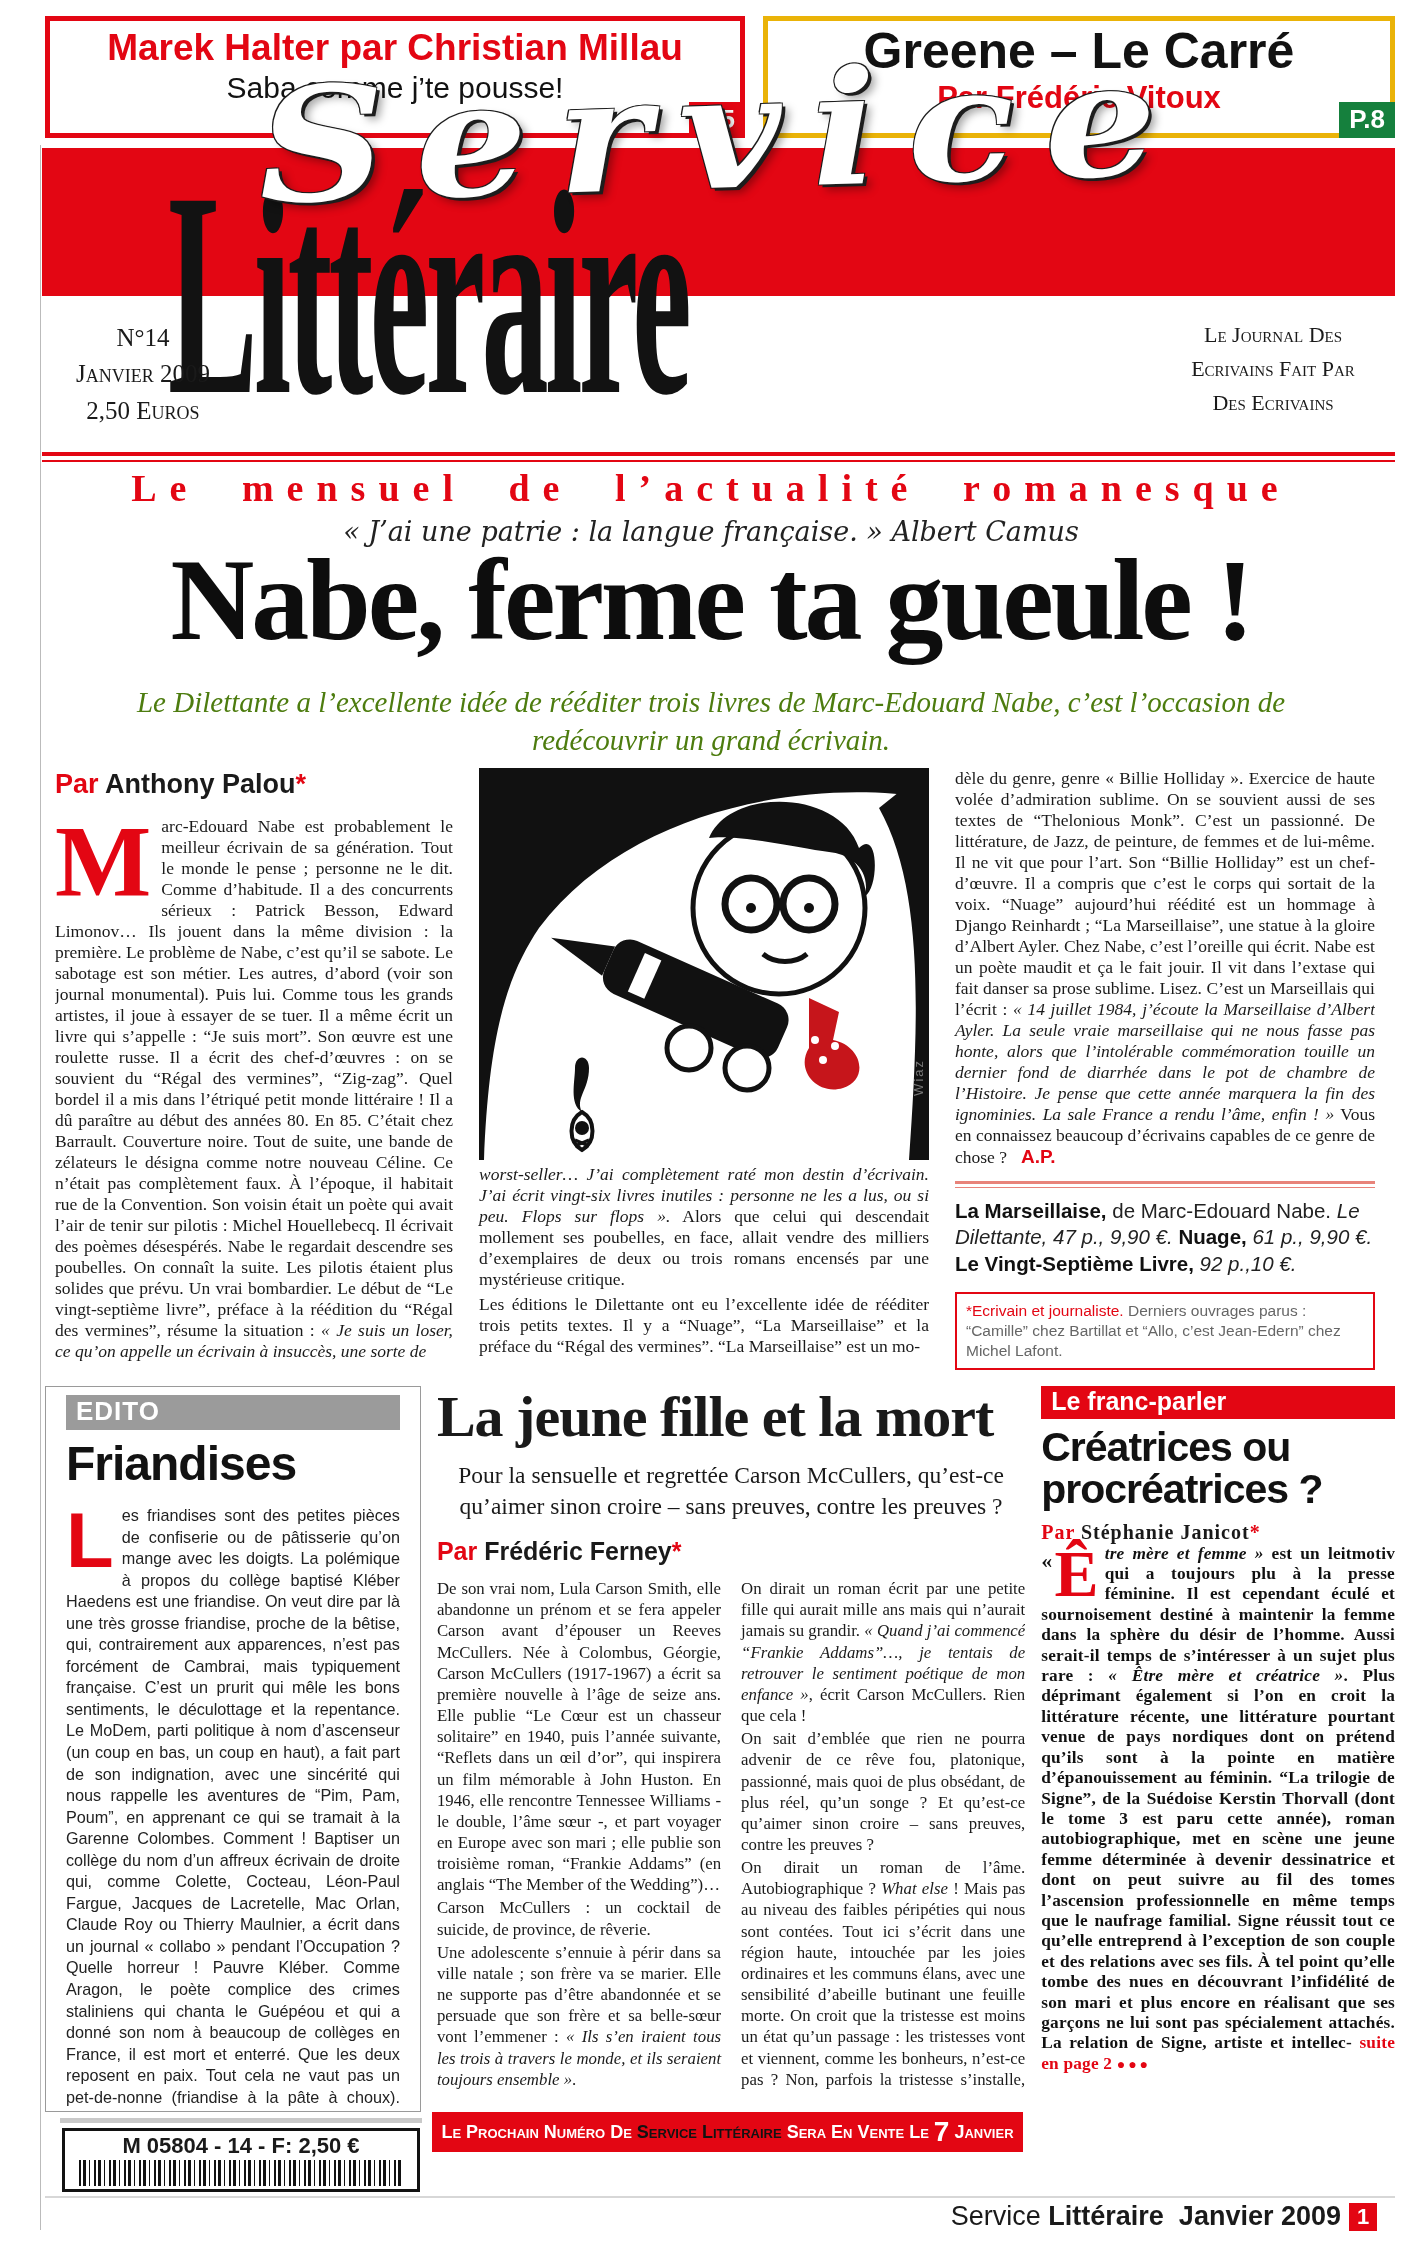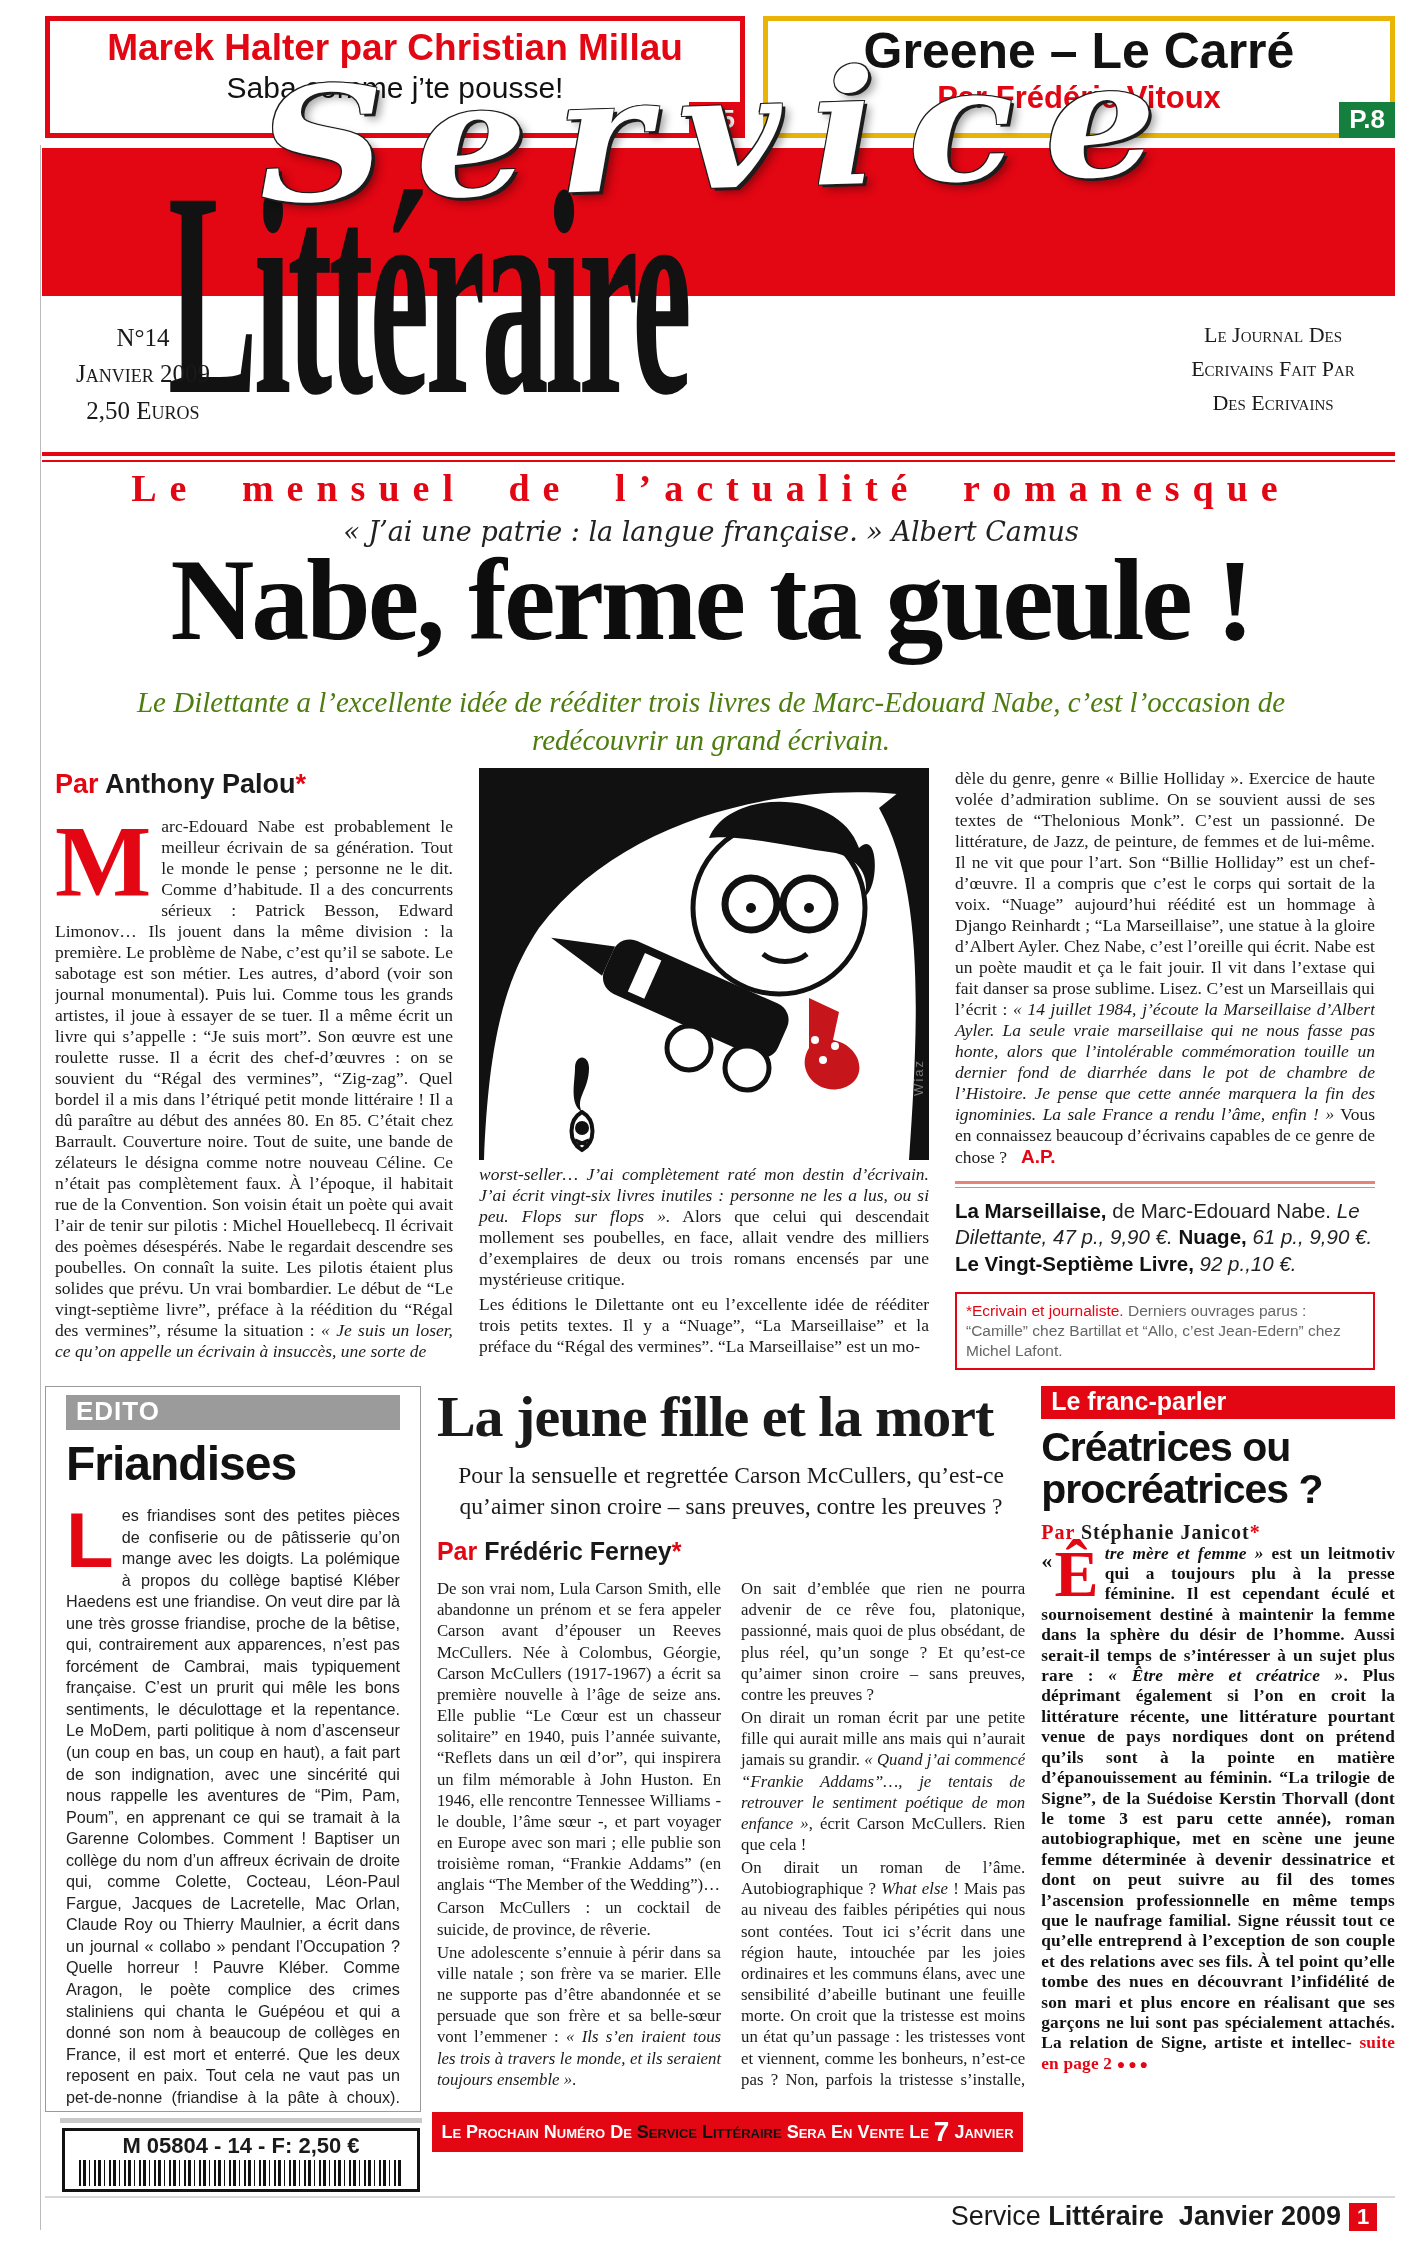--- a/index.html
+++ b/index.html
@@ -226,22 +226,22 @@
       <div class="feature-title">La jeune fille et la mort</div>
       <div class="feature-standfirst">Pour la sensuelle et regrettée Carson McCullers, qu’est-ce qu’aimer sinon croire – sans preuves, contre les preuves ?</div>
       <div class="feature-byline">
         <span class="par" style="color:#e30613;">Par</span>
         <span>Frédéric Ferney</span><span style="color:#e30613;">*</span>
       </div>
       <div class="feature-cols">
         <p>De son vrai nom, Lula Carson Smith, elle abandonne un prénom et se fera appeler Carson avant d’épouser un Reeves McCullers. Née à Colombus, Géorgie, Carson McCullers (1917-1967) a écrit sa première nouvelle à l’âge de seize ans. Elle publie “Le Cœur est un chasseur solitaire” en 1940, puis l’année suivante, “Reflets dans un œil d’or”, qui inspirera un film mémorable à John Huston. En 1946, elle rencontre Tennessee Williams - le double, l’âme sœur -, et part voyager en Europe avec son mari ; elle publie son troisième roman, “Frankie Addams” (en anglais “The Member of the Wedding”)…</p>
         <p>Carson McCullers : un cocktail de suicide, de province, de rêverie.</p>
         <p><span>Une adolescente s’ennuie à périr dans sa ville natale ; son frère va se marier. Elle ne supporte pas d’être abandonnée et se persuade que son frère et sa belle-sœur vont l’emmener : </span><span class="ital">« Ils s’en iraient tous les trois à travers le monde, et ils seraient toujours ensemble »</span><span>.</span></p>
+        <p><span>On dirait un roman écrit par une petite fille qui aurait mille ans mais qui n’aurait jamais su grandir. </span><span class="ital">« Quand j’ai commencé “Frankie Addams”…, je tentais de retrouver le sentiment poétique de mon enfance »</span><span>, écrit Carson McCullers. Rien que cela !</span></p>
         <p>On sait d’emblée que rien ne pourra advenir de ce rêve fou, platonique, passionné, mais quoi de plus obsédant, de plus réel, qu’un songe ? Et qu’est-ce qu’aimer sinon croire – sans preuves, contre les preuves ?</p>
-        <p><span>On dirait un roman écrit par une petite fille qui aurait mille ans mais qui n’aurait jamais su grandir. </span><span class="ital">« Quand j’ai commencé “Frankie Addams”…, je tentais de retrouver le sentiment poétique de mon enfance »</span><span>, écrit Carson McCullers. Rien que cela !</span></p>
         <p><span>On dirait un roman de l’âme. Autobiographique ? </span><span class="ital">What else</span><span> ! Mais pas au niveau des faibles péripéties qui nous sont contées. Tout ici s’écrit dans une région haute, intouchée par les joies ordinaires et les communs élans, avec une sensibilité d’abeille butinant une feuille morte. On croit que la tristesse est moins un état qu’un passage : les tristesses vont et viennent, comme les bonheurs, n’est-ce pas ? Non, parfois la tristesse s’installe, c’est un malheur qui dure. En 1952, son mari se suicide. C’est la vérité de sa vie, rien ne sert </span> </p>
       </div>
     </div>
 
     <div class="franc">
       <div class="franc-header">Le franc-parler</div>
       <div class="franc-title">Créatrices ou procréatrices ?</div>
       <div class="franc-byline">
         <span style="color:#e30613;">Par</span>
         <span>Stéphanie Janicot</span><span style="color:#e30613;">*</span>

